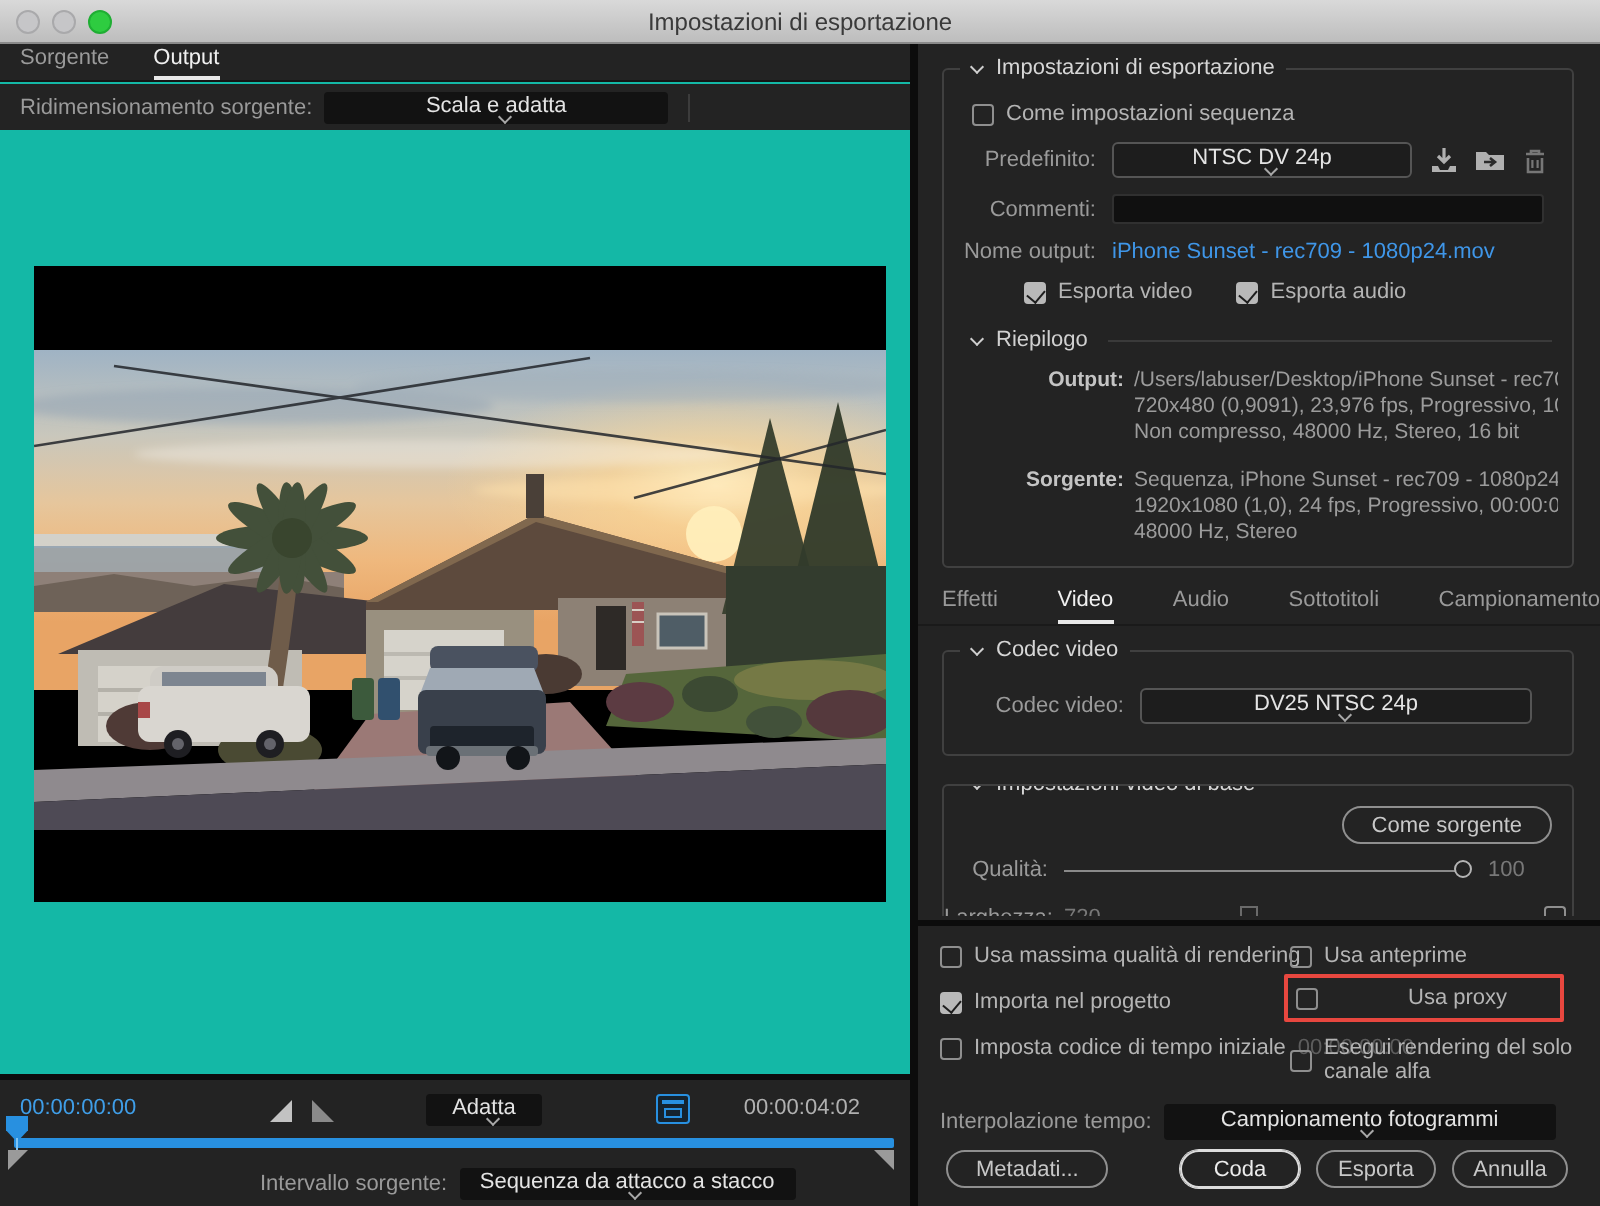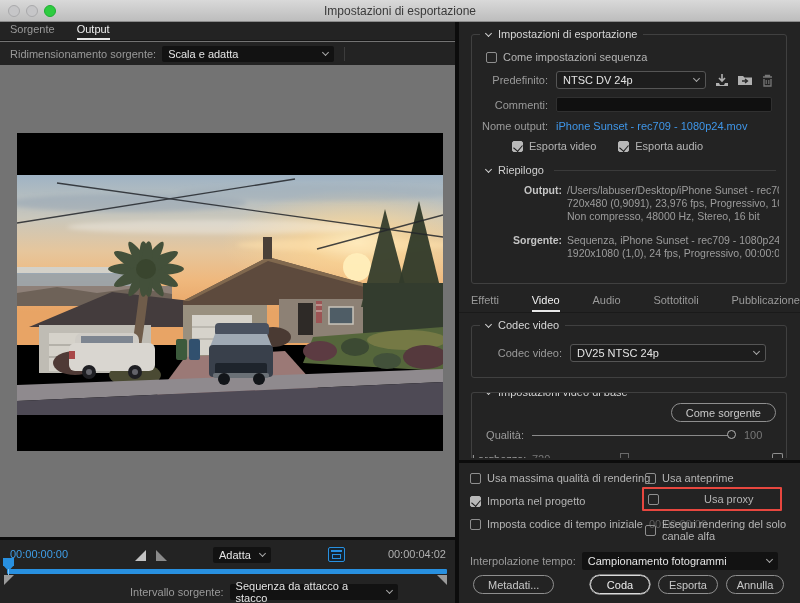--- a/index.html
+++ b/index.html
@@ -14,53 +14,53 @@
   .titlebar{position:absolute;left:0;top:0;width:800px;height:22px;
     background:linear-gradient(#d9d9d9,#bdbdbd);border-bottom:1px solid #8a8a8a;
     display:flex;align-items:center;justify-content:center;}
   .titlebar .title{color:#3a3a3a;font-size:12px;}
   .lights{position:absolute;left:8px;top:5px;display:flex;gap:6px;}
   .light{width:12px;height:12px;border-radius:50%;}
   .light.dim{background:#c6c6c8;border:1px solid #a9a9ab;}
   .light.green{background:#2ecc40;border:1px solid #1fae33;}
 
   
-  .left-panel{position:absolute;left:0;top:22px;width:455px;height:581px;background:#737373;}
+  .left-panel{position:absolute;left:0;top:22px;width:455px;height:581px;background:#14b8a6;}
   .v-divider{position:absolute;left:455px;top:22px;width:4px;height:581px;background:#0c0c0c;}
   .right-panel{position:absolute;left:459px;top:22px;width:341px;height:581px;background:#232323;}
 
   
   .lp-tabs{position:absolute;left:0;top:0;width:455px;height:19px;background:#232323;
     border-bottom:1px solid #151515;display:flex;align-items:flex-end;padding-left:10px;gap:22px;}
   .lp-tab{color:#9a9a9a;padding-bottom:3px;border-bottom:2px solid transparent;}
   .lp-tab.active{color:#f0f0f0;border-bottom-color:#e8e8e8;}
 
   .lp-ctrl{position:absolute;left:0;top:20px;width:455px;height:23px;background:#232323;
     display:flex;align-items:center;padding-left:10px;}
   .lp-ctrl .lbl{color:#9a9a9a;margin-right:6px;}
   .vsep{width:1px;height:14px;background:#3c3c3c;margin-left:10px;}
 
   
   .dd{background:#121212;border-radius:2px;height:16px;display:flex;align-items:center;
-    padding:0 6px;color:#e4e4e4;justify-content:space-between;}
+    padding:0 6px;color:#e4e4e4;justify-content:center;flex-direction:column;}
   .dd.bordered{background:#1d1d1d;border:1px solid #555;border-radius:3px;height:18px;}
   .chev{width:5px;height:5px;border-right:1.4px solid #a8a8a8;border-bottom:1.4px solid #a8a8a8;
     transform:rotate(45deg);display:inline-block;margin-left:8px;margin-top:-3px;flex:none;}
   .sec-chev{width:5px;height:5px;border-right:1.4px solid #cfcfcf;border-bottom:1.4px solid #cfcfcf;
     transform:rotate(45deg);display:inline-block;margin-right:7px;margin-top:-2px;flex:none;}
 
   
   .frame{position:absolute;left:17px;top:111px;width:426px;height:318px;background:#000;overflow:hidden;}
   .photo{position:absolute;left:0;top:42px;width:426px;height:240px;}
 
   
   .lp-bottom{position:absolute;left:0;top:515px;width:455px;height:66px;background:#232323;
     border-top:3px solid #0c0c0c;}
   .tc{position:absolute;left:10px;top:8px;color:#3f9ee8;}
-  .dur{position:absolute;right:9px;top:8px;color:#b0b0b0;}
+  .dur{position:absolute;right:25px;top:8px;color:#b0b0b0;}
   .tri-in{position:absolute;left:135px;top:10px;width:0;height:0;
     border-left:11px solid transparent;border-bottom:11px solid #c2c2c2;}
   .tri-out{position:absolute;left:156px;top:10px;width:0;height:0;
     border-right:11px solid transparent;border-bottom:11px solid #8a8a8a;}
   .fit-dd{position:absolute;left:213px;top:7px;width:58px;}
   .crop-icon{position:absolute;left:328px;top:7px;width:17px;height:15px;
     border:1px solid #2890e0;border-radius:2px;background:#15232e;}
   .crop-icon:before{content:"";position:absolute;left:2px;right:2px;top:2px;height:2px;background:#2890e0;}
   .crop-icon:after{content:"";position:absolute;left:3px;right:3px;top:6px;bottom:2px;border:1px solid #2890e0;}
   .tl-track{position:absolute;left:7px;top:29px;width:440px;height:5px;background:#2890e0;border-radius:1px;}
@@ -374,30 +374,31 @@
         <div>720x480 (0,9091), 23,976 fps, Progressivo, 100 (63% HLG, 51% PQ)...</div>
         <div>Non compresso, 48000 Hz, Stereo, 16 bit</div>
       </div>
     </div>
 
     <div class="sum-block" style="margin-top:11px;">
       <span class="sum-label">Sorgente:</span>
       <div class="sum-lines">
         <div>Sequenza, iPhone Sunset - rec709 - 1080p24</div>
         <div>1920x1080 (1,0), 24 fps, Progressivo, 00:00:04:02</div>
+        <div>48000 Hz, Stereo</div>
       </div>
     </div>
   </div>
 
   <div class="rp-tabs">
     <span class="rp-tab">Effetti</span>
     <span class="rp-tab active">Video</span>
     <span class="rp-tab">Audio</span>
     <span class="rp-tab">Sottotitoli</span>
-    <span class="rp-tab">Pubblicazione</span>
+    <span class="rp-tab">Campionamento</span>
   </div>
 
   <div class="group" style="top:303px;height:53px;">
     <div class="group-head">
       <span class="sec-chev"></span>
       <span>Codec video</span>
     </div>
     <div class="row" style="margin-top:18px;">
       <span class="rlabel" style="width:90px;">Codec video:</span>
       <div class="dd bordered" style="width:196px;">

